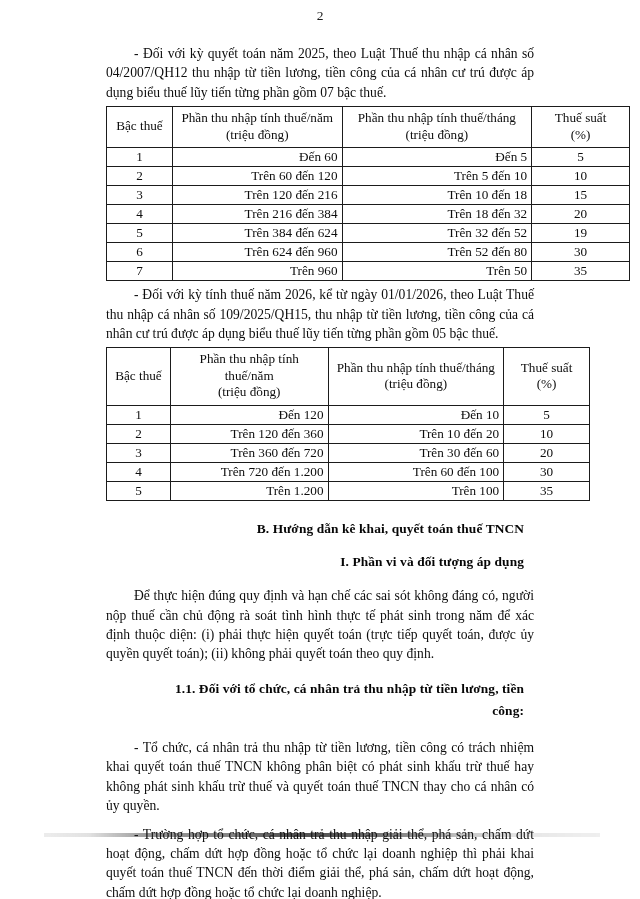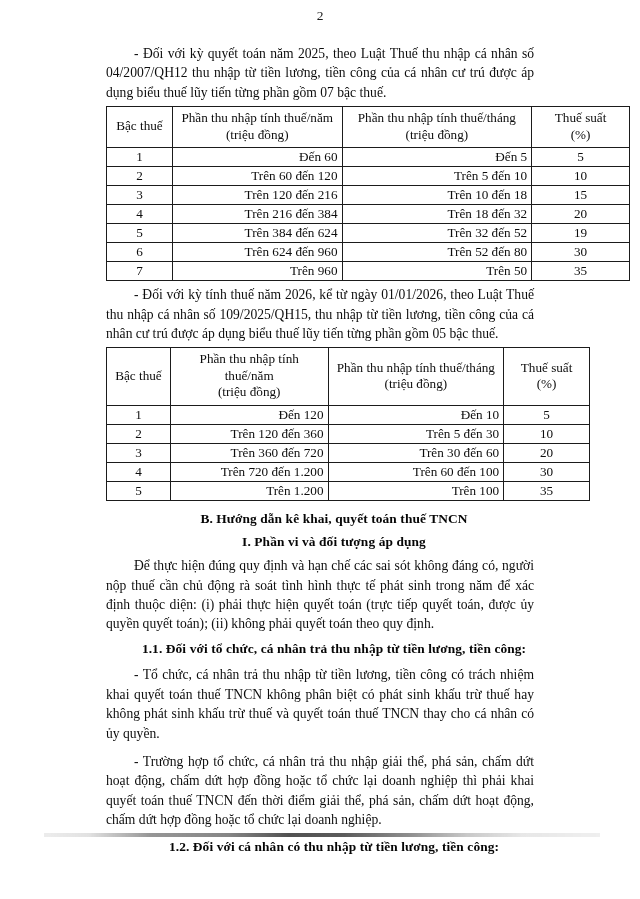--- a/index.html
+++ b/index.html
@@ -36,26 +36,26 @@
     margin: 0 0 1px 0;
     font-size: 13.6px;
     line-height: 19.4px;
     text-align: justify;
     text-indent: 28px;
     color: #0d0d0d;
     -webkit-hyphens: none;
     hyphens: none;
   }
   p.heading {
-    margin: 0;
+    margin: 10px;
     font-size: 13.4px;
     line-height: 22.6px;
     font-weight: bold;
     text-indent: 28px;
-    text-align: center;
+    text-align: right;
     color: #060606;
     letter-spacing: 0.1px;
   }
   .spacer-sm { height: 5px; }
   .spacer-xs { height: 3px; }
   .spacer-md { height: 8px; }
 
   table.tax-table {
     border-collapse: collapse;
     font-size: 13.2px;
@@ -247,21 +247,21 @@
         <tbody>
           <tr>
             <td class="c-bac">1</td>
             <td class="c-range">Đến 120</td>
             <td class="c-range">Đến 10</td>
             <td class="c-rate">5</td>
           </tr>
           <tr>
             <td class="c-bac">2</td>
             <td class="c-range">Trên 120 đến 360</td>
-            <td class="c-range">Trên 5 đến 30</td>
+            <td class="c-range">Trên 10 đến 20</td>
             <td class="c-rate">10</td>
           </tr>
           <tr>
             <td class="c-bac">3</td>
             <td class="c-range">Trên 360 đến 720</td>
             <td class="c-range">Trên 30 đến 60</td>
             <td class="c-rate">20</td>
           </tr>
           <tr>
             <td class="c-bac">4</td>

